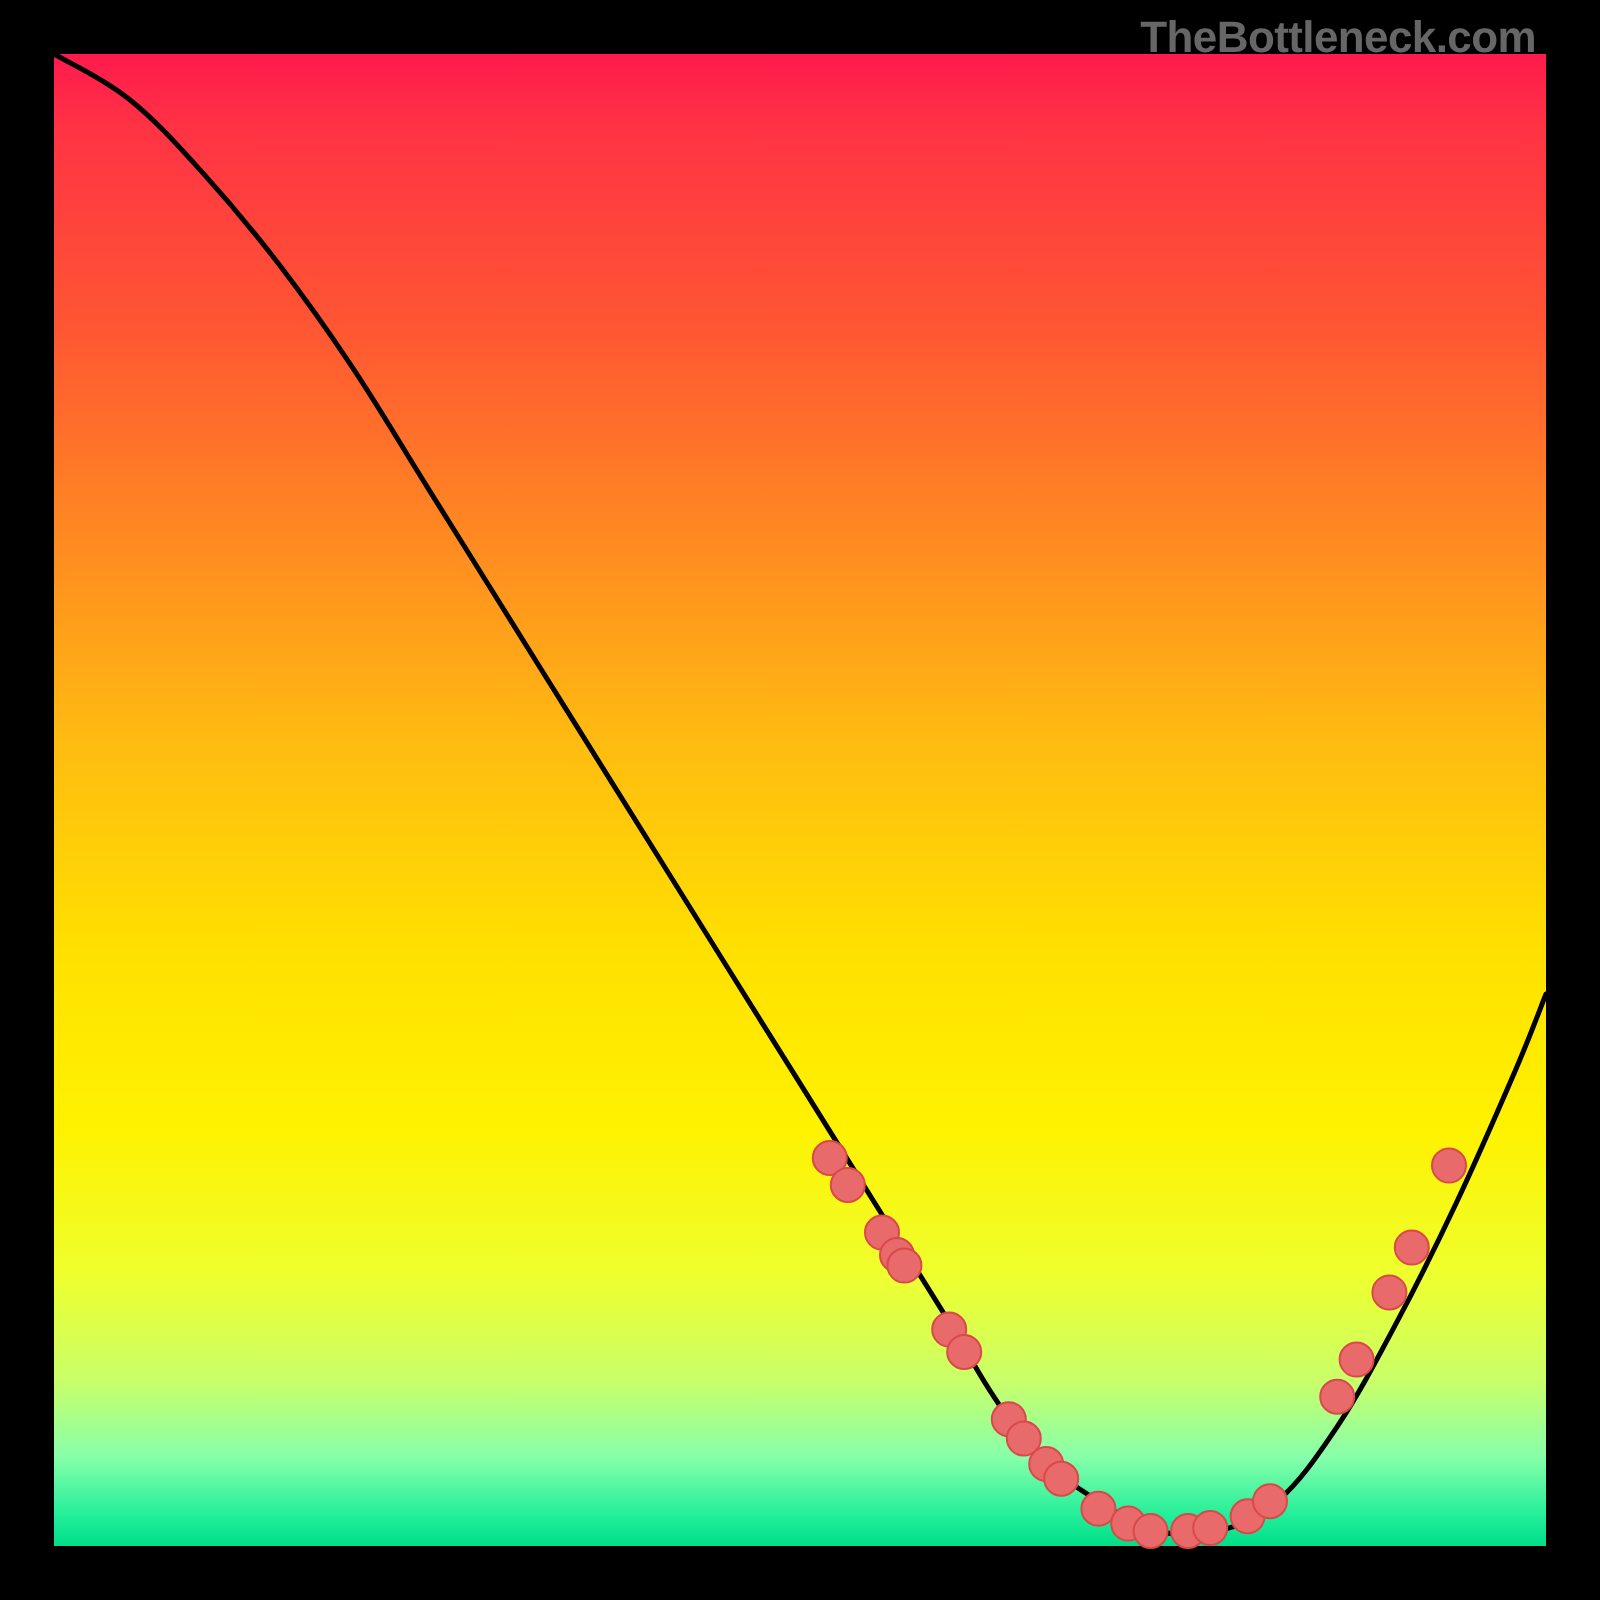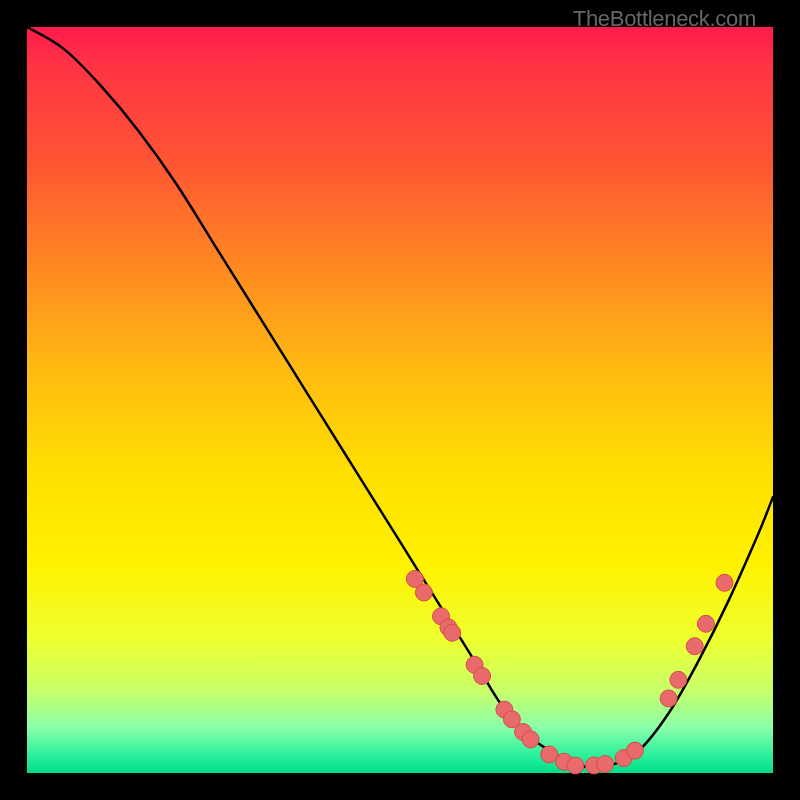--- a/index.html
+++ b/index.html
@@ -6,24 +6,24 @@
   body {
     width: 800px;
     height: 800px;
     background: #000;
     position: relative;
     font-family: Arial, Helvetica, sans-serif;
   }
   .watermark {
     position: absolute;
     top: 6px;
-    right: 44px;
+    right: 32px;
     color: #666;
     font-size: 22px;
-    font-weight: 400;
+    font-weight: 700;
     letter-spacing: -0.3px;
     z-index: 10;
   }
   .plot-area {
     position: absolute;
     left: 27px;
     top: 27px;
     width: 746px;
     height: 746px;
     background: linear-gradient(to bottom,

